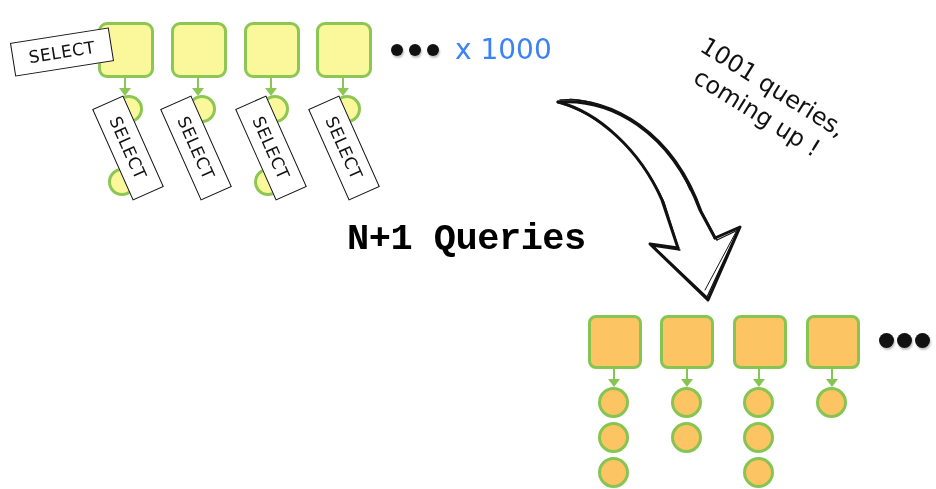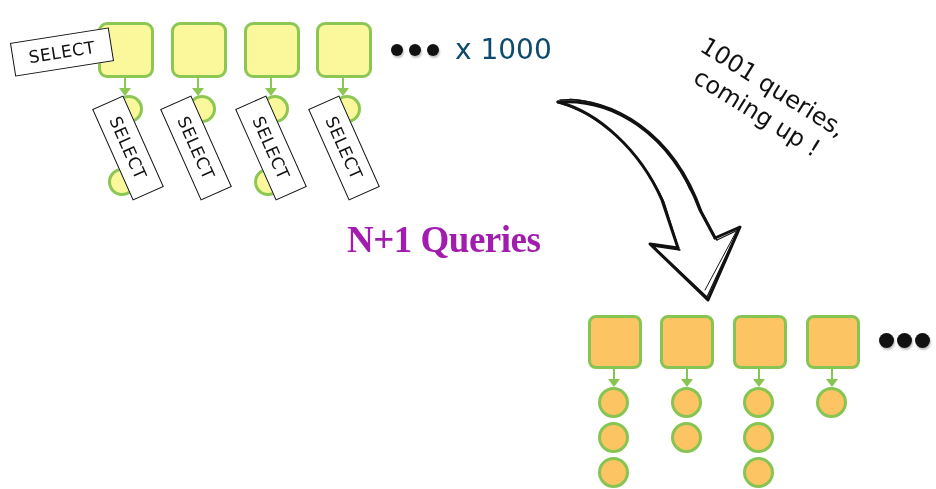--- a/index.html
+++ b/index.html
@@ -15,22 +15,22 @@
   .ocirc { position: absolute; width: 25px; height: 25px; border-radius: 50%;
            background: #fcc462; border: 3px solid #86c552; }
   .arrow { position: absolute; width: 14px; height: 18px; }
   .select-tag { position: absolute; background: #ffffff; border: 1.3px solid #111;
                 font-size: 17px; letter-spacing: 0.5px; color: #111;
                 display: flex; align-items: center; justify-content: center;
                 box-sizing: border-box; }
   .dot { position: absolute; width: 12px; height: 12px; border-radius: 50%; background: #111;
          box-shadow: 1px 2px 2px rgba(0,0,0,0.25); }
   .dot-lg { width: 15px; height: 15px; }
-  .times-label { font-size: 28px; color: #0c4a6e; }
-  .title { font-family: Liberation Serif, serif; font-weight: bold; font-size: 37px; color: #a21caf; letter-spacing: -0.5px; text-align: right; }
+  .times-label { font-size: 28px; color: #3b82f6; }
+  .title { font-family: Liberation Mono, monospace; font-weight: bold; font-size: 37px; color: #000000; letter-spacing: -0.5px; text-align: right; }
   .note { font-size: 24px; color: #111; line-height: 30px; text-align: center; }
 </style>
 </head>
 <body>
 
 <div>
   <div class="ysq" style="left:98px; top:22px;"></div>
   <div class="ysq" style="left:171px; top:22px;"></div>
   <div class="ysq" style="left:244px; top:22px;"></div>
   <div class="ysq" style="left:316px; top:22px;"></div>

